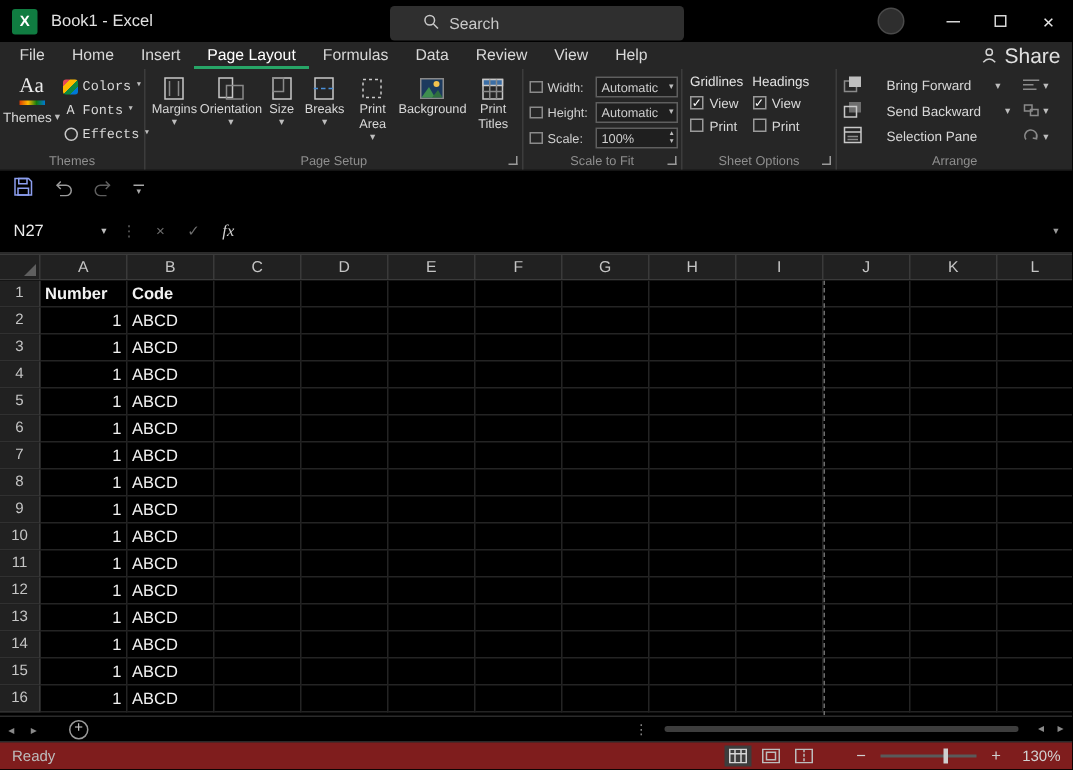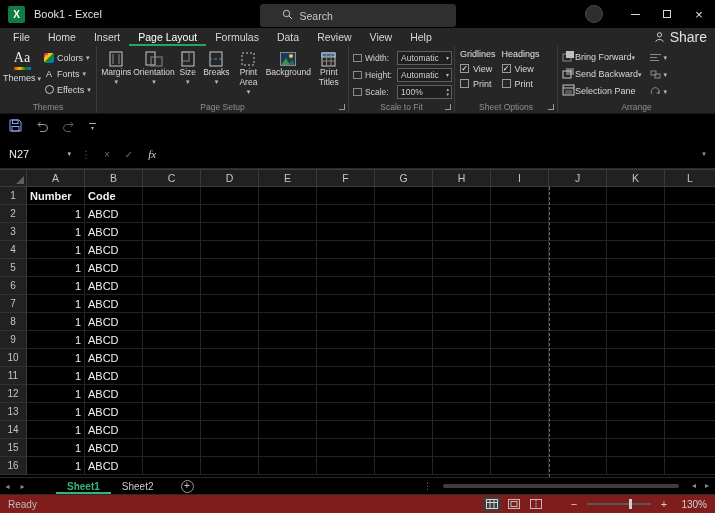--- a/index.html
+++ b/index.html
@@ -39,21 +39,21 @@
             border-right:1px solid #9a9a9a;border-bottom:1px solid #9a9a9a;}
   .g-themes{width:97px;}.g-pagesetup{width:252px;}.g-scale{width:106px;}.g-sheetopt{width:103px;}.g-arrange{width:157px;}
   .ch{font-size:7px;color:#bdbdbd;line-height:1;}
 
   .themes-wrap{display:flex;height:100%;}
   .bigbtn{width:40px;display:flex;flex-direction:column;align-items:center;padding-top:3px;}
   .aa-icon{font-family:"Liberation Serif",serif;font-size:14px;color:#ececec;line-height:1;}
   .aa-bar{width:17px;height:3px;margin-top:2px;background:linear-gradient(90deg,#d83b01,#ffb900,#107c10,#0078d7);}
   .blabel{font-size:9px;color:#d8d8d8;margin-top:3px;display:flex;align-items:center;gap:2px;}
   .smallstack{display:flex;flex-direction:column;gap:1px;padding-top:2px;}
-  .smallbtn{display:flex;align-items:center;gap:3px;height:15px;padding:0 2px;font-size:9px;color:#d8d8d8;white-space:nowrap;}
+  .smallbtn{display:flex;align-items:center;gap:3px;height:15px;padding:0 2px;font-size:9px;color:#d8d8d8;white-space:nowrap;font-family:Liberation Mono, monospace;}
   .ic{width:10px;height:10px;flex:none;display:flex;align-items:center;justify-content:center;}
   .colors-ic{border-radius:2px;background:linear-gradient(135deg,#e74856 0 25%,#ffb900 0 50%,#10893e 0 75%,#0078d7 0);}
   .fonts-ic{font-size:9px;color:#d8d8d8;}
   .effects-ic{width:9px;height:9px;border:1px solid #c8c8c8;border-radius:50%;}
 
   .ps-wrap{display:flex;height:100%;}
   .pbtn{display:flex;flex-direction:column;align-items:center;padding-top:2px;}
   .pbtn .picon{height:18px;display:flex;align-items:center;}
   .plabel{font-size:8.5px;color:#d8d8d8;text-align:center;line-height:1.15;}
   .w-margins{width:35px;}.w-orient{width:41px;}.w-size{width:27px;}.w-parea{width:34px;}
@@ -71,21 +71,21 @@
 
   .so-wrap{display:flex;gap:6px;padding:1px 3px;}
   .so-col{display:flex;flex-direction:column;text-align:center;}
   .so-title{font-size:9px;color:#e2e2e2;margin-bottom:2px;align-self:center;}
   .so-row{display:flex;align-items:center;gap:4px;height:15px;font-size:9px;color:#d8d8d8;}
   .cb{width:9px;height:9px;border:1px solid #9a9a9a;display:flex;align-items:center;justify-content:center;background:transparent;flex:none;}
   .cb span{font-size:8px;color:#fff;line-height:1;}
 
   .ar-wrap{display:flex;}
   .ar-left{display:flex;flex-direction:column;gap:1px;padding-top:1px;}
-  .arbtn{display:flex;align-items:center;gap:0;height:16px;font-size:9px;color:#d8d8d8;padding:0 2px;white-space:nowrap;}
+  .arbtn{display:flex;align-items:center;gap:16px;height:16px;font-size:9px;color:#d8d8d8;padding:0 2px;white-space:nowrap;}
   .ar-right{display:flex;flex-direction:column;gap:1px;padding-top:1px;margin-left:6px;}
   .armini{display:flex;align-items:center;gap:3px;height:16px;color:#8a8a8a;}
 
   
   .qat{height:26px;flex:none;background:#000;display:flex;align-items:center;gap:13px;padding-left:9px;}
   .qbtn{display:flex;align-items:center;justify-content:center;}
   .qat-ch{display:flex;flex-direction:column;align-items:center;color:#a8a8a8;}
   .qat-ch .bar{width:7px;height:1px;background:#a8a8a8;margin-bottom:1px;}
   .qat-ch .gl{font-size:6px;line-height:1;}
 
@@ -755,24 +755,20 @@
         <div class="cell"></div>
         <div class="cell"></div>
         <div class="cell"></div>
         <div class="cell lastcol"></div>
       </div>
     </div>
 
   <div class="sheetbar">
     <span class="snav">◂</span>
     <span class="snav">▸</span>
-    <div class="stabs">
-      <div class="stab active">Sheet1</div>
-      <div class="stab">Sheet2</div>
-    </div>
     <div class="addsheet">
         <span>+</span>
       </div>
     <span class="sb-dots">⋮</span>
     <div class="hscroll"></div>
     <span class="hs-arrow hs-left">◂</span>
     <span class="hs-arrow hs-right">▸</span>
   </div>
 
   <div class="statusbar">

